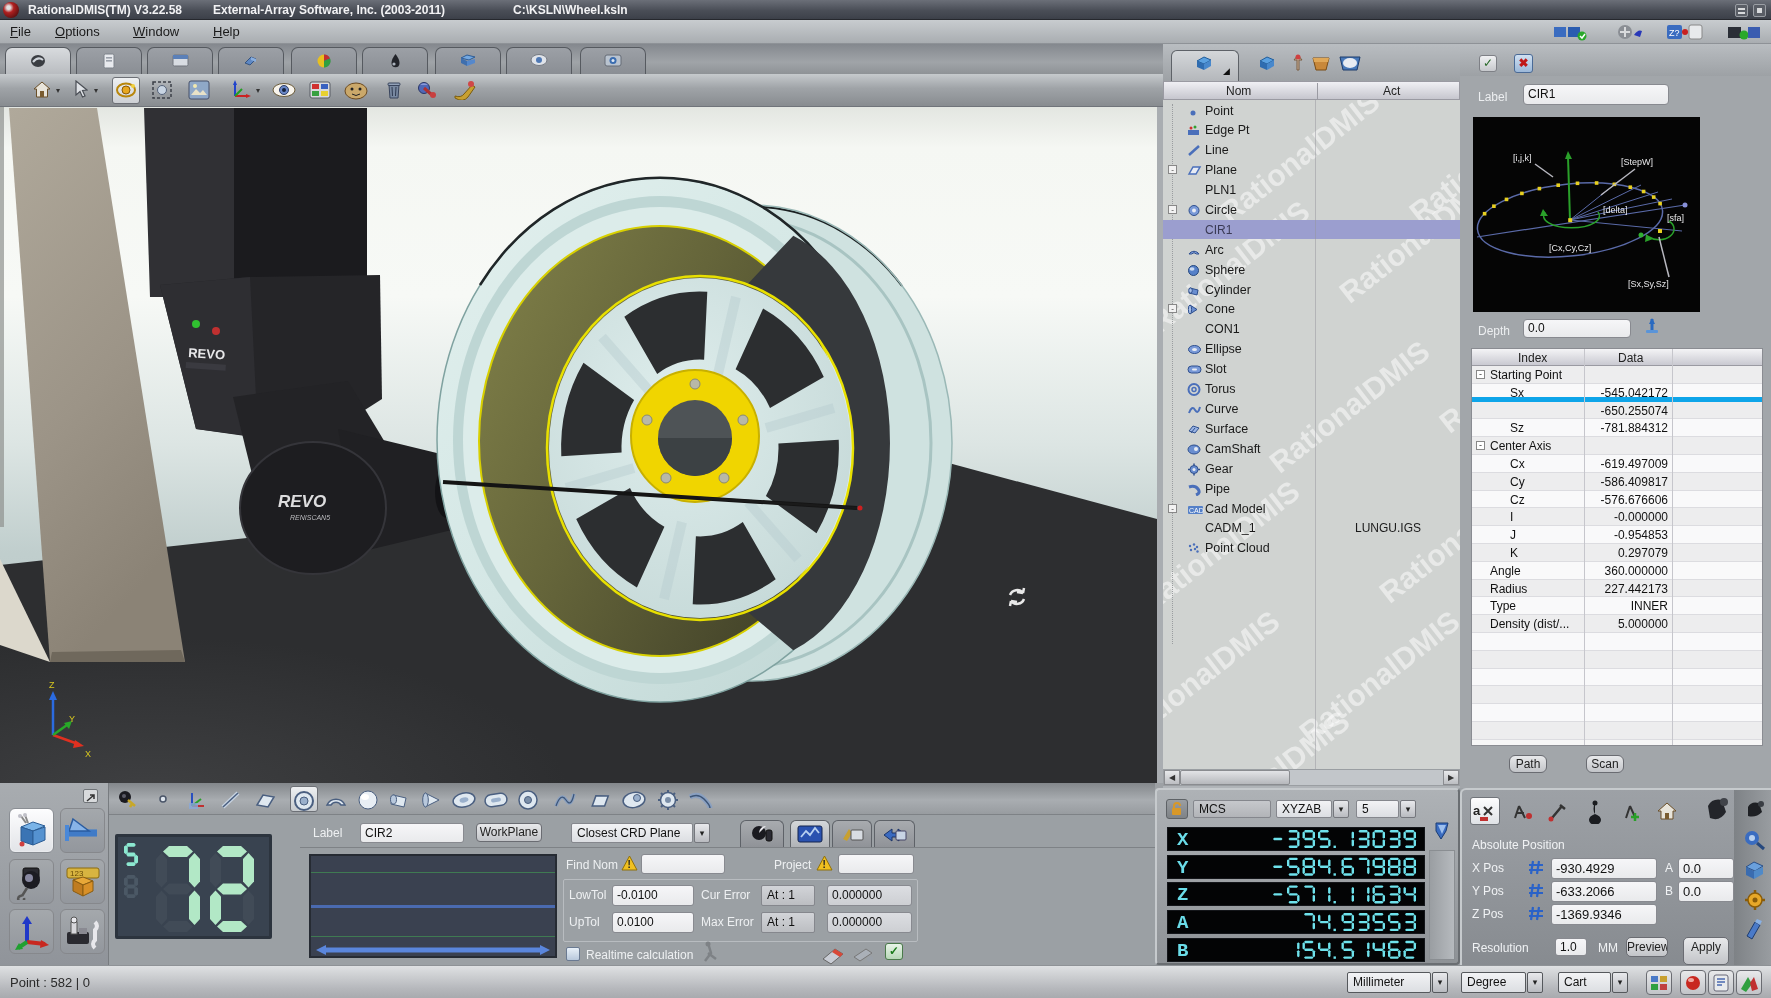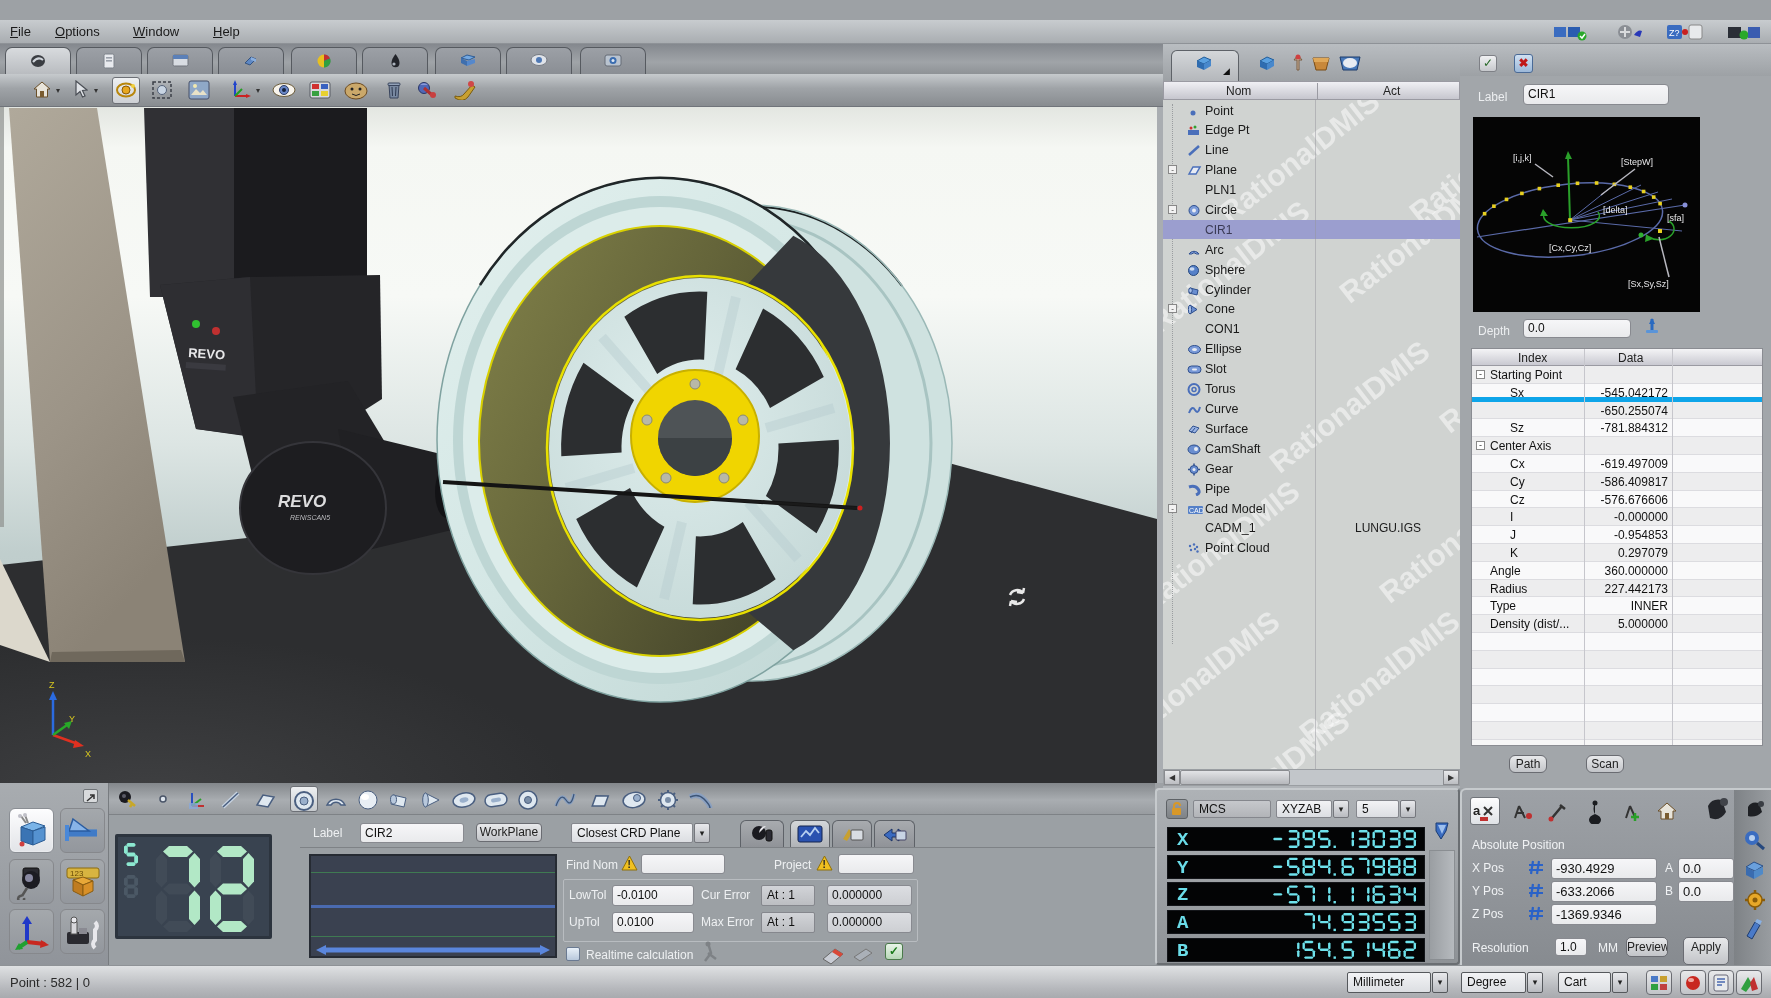--- a/index.html
+++ b/index.html
@@ -6,20 +6,33 @@
 #root { position:relative; width:1771px; height:998px; background:#9da1a5; overflow:hidden; }
 .abs { position:absolute; }
 .tx { position:absolute; white-space:nowrap; }
 .inp { position:absolute; background:linear-gradient(#f6f6f8,#e9eaec); border:1px solid #888a90; border-radius:3px; font-size:12px; color:#111; padding-left:4px; overflow:hidden; white-space:nowrap; }
 .btn { position:absolute; background:linear-gradient(#e8e9eb,#c2c4c8); border:1px solid #6a6c72; border-radius:4px; font-size:12px; color:#222; text-align:center; overflow:hidden; white-space:nowrap; }
 .drop { position:absolute; background:linear-gradient(#f2f3f5,#dcdee2); border:1px solid #85878d; border-radius:2px; font-size:12px; color:#111; padding-left:5px; overflow:hidden; white-space:nowrap; }
 .darr { position:absolute; background:linear-gradient(#e8e9ec,#b9bbc0); border:1px solid #75777d; border-radius:2px; color:#222; font-size:9px; text-align:center; }
 </style></head><body>
 <div id="root">
 
+<div class="abs" style="left:0;top:0;width:1771px;height:20px;background:linear-gradient(#6b6f78,#4a4e57 55%,#3c4049);border-bottom:1px solid #26282e;">
+ <div class="abs" style="left:3px;top:2px;width:16px;height:16px;border-radius:8px;background:radial-gradient(circle at 35% 35%, #e0e0e0 0 12%, #b02020 35%, #300808);"></div>
+ <div class="tx" style="left:28px;top:3px;font-size:12px;font-weight:bold;color:#f2f2f4;">RationalDMIS(TM) V3.22.58</div>
+ <div class="tx" style="left:213px;top:3px;font-size:12px;font-weight:bold;color:#f2f2f4;">External-Array Software, Inc. (2003-2011)</div>
+ <div class="tx" style="left:513px;top:3px;font-size:12px;font-weight:bold;color:#f2f2f4;">C:\KSLN\Wheel.ksln</div>
+ <div class="abs" style="left:1735px;top:4px;width:13px;height:13px;border:1px solid #9a9ea4;border-radius:2px;background:#5a5e66;">
+        <div class="abs" style="left:2px;top:3px;width:7px;height:2px;background:#d8dadc;"></div>
+        <div class="abs" style="left:2px;top:7px;width:7px;height:2px;background:#d8dadc;"></div>
+      </div>
+ <div class="abs" style="left:1753px;top:4px;width:13px;height:13px;border:1px solid #9a9ea4;border-radius:2px;background:#5a5e66;">
+        <div class="abs" style="left:3px;top:3px;width:5px;height:5px;background:#d8dadc;"></div>
+      </div>
+</div>
 
 <div class="abs" style="left:0;top:20px;width:1771px;height:24px;background:linear-gradient(#c8cccf,#a9adb1);border-bottom:1px solid #8e9297;">
 <div class="tx" style="left:10px;top:4px;font-size:13px;color:#1a1a1a;"><span style="text-decoration:underline;">F</span>ile</div>
 <div class="tx" style="left:55px;top:4px;font-size:13px;color:#1a1a1a;"><span style="text-decoration:underline;">O</span>ptions</div>
 <div class="tx" style="left:133px;top:4px;font-size:13px;color:#1a1a1a;"><span style="text-decoration:underline;">W</span>indow</div>
 <div class="tx" style="left:213px;top:4px;font-size:13px;color:#1a1a1a;"><span style="text-decoration:underline;">H</span>elp</div>
 <div class="abs" style="left:1552px;top:3px;"><svg width="36" height="18">
           <path d="M2 4 h12 v10 h-12z" fill="#3a6cc0"></path>
           <path d="M16 4 h12 v10 h-12z" fill="#2a5cb0"></path>
           <circle cx="30" cy="13" r="4.5" fill="#2aa82a"></circle>

